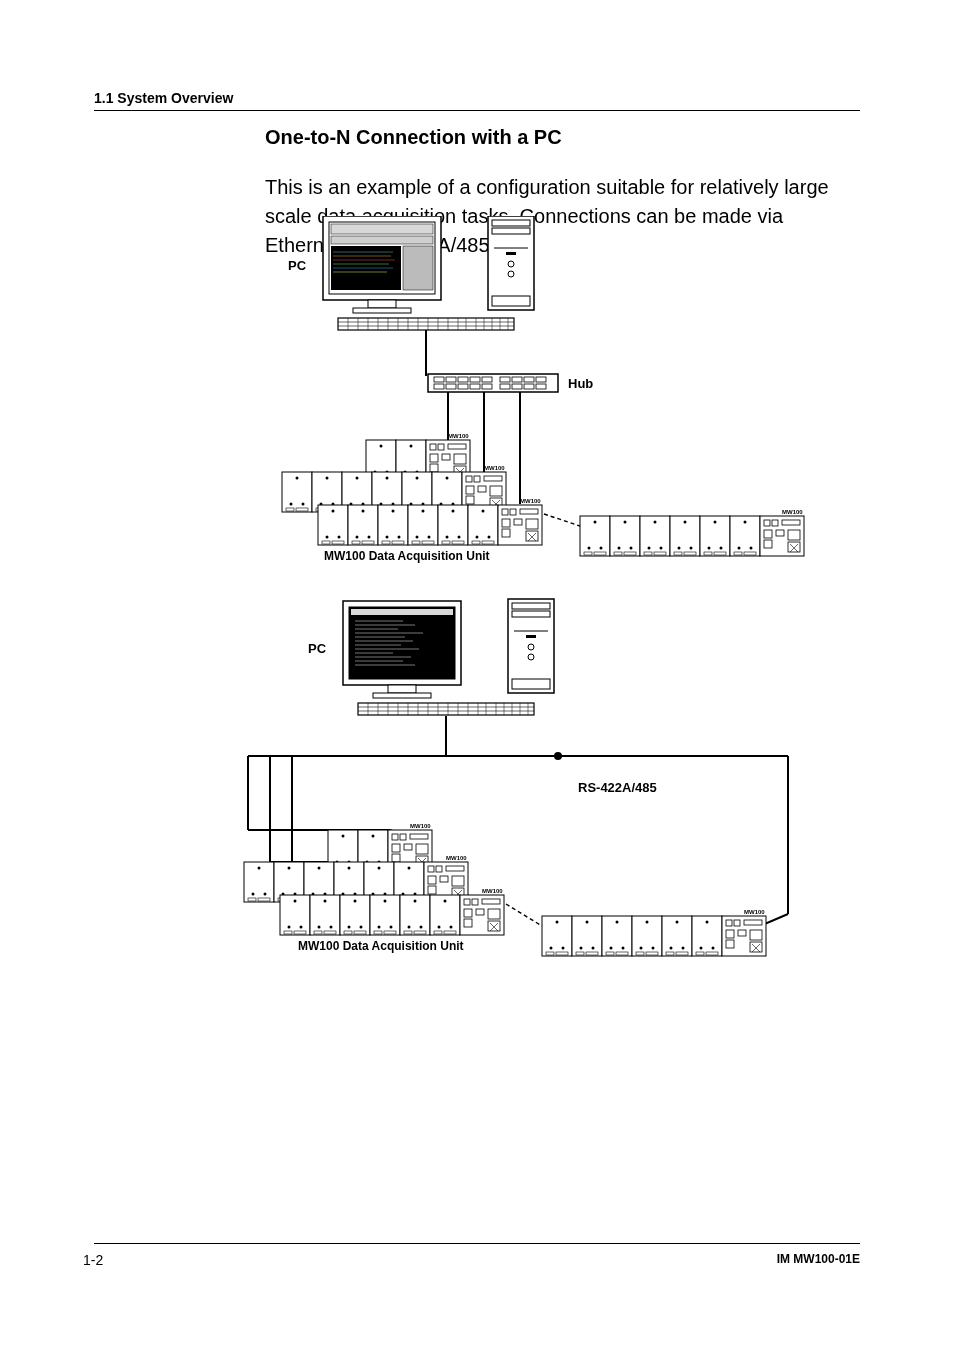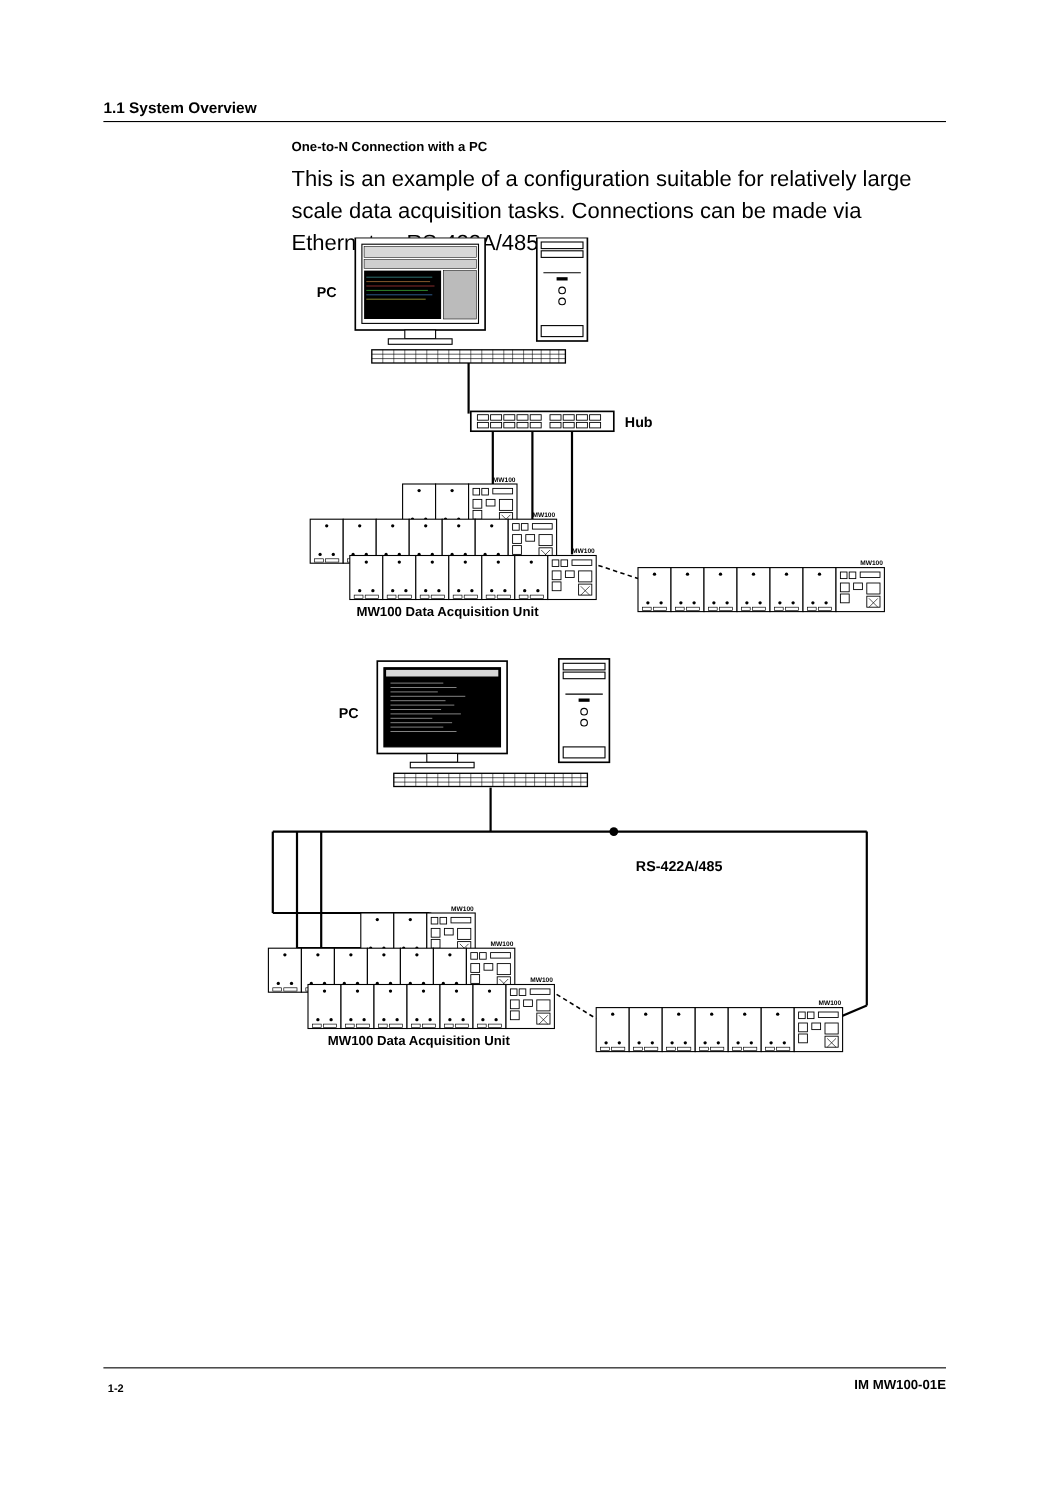--- a/index.html
+++ b/index.html
@@ -1,26 +1,26 @@
 <!DOCTYPE html>
 <html><head>
 <meta charset="utf-8">
 <style>
   * { box-sizing: border-box; margin: 0; padding: 0; }
   html, body { width: 954px; height: 1350px; background: #fff; font-family: Arial, Helvetica, sans-serif; color: #000; }
   .page { position: relative; width: 954px; height: 1350px; border-radius: 25px; }
   .header-section { position: absolute; left: 94px; top: 90px; width: 766px; }
   .section-header { font-weight: bold; font-size: 14px; padding-bottom: 4px; border-bottom: 1px solid #000; }
   .content { position: absolute; left: 265px; top: 126px; width: 596px; }
-  .subheading { font-weight: bold; font-size: 12px; margin-bottom: 9px; }
+  .subheading { font-weight: bold; font-size: 20px; margin-bottom: 24px; }
   .body-text { font-size: 20px; line-height: 1.45; }
   .figure-area { position: absolute; left: 228px; top: 216px; width: 600px; height: 820px; }
   .figure-area svg { width: 100%; height: 100%; }
   .footer-rule { position: absolute; left: 94px; bottom: 106px; width: 766px; border-top: 1px solid #000; }
-  .page-number { position: absolute; left: 98px; bottom: 82px; font-weight: bold; font-size: 10px; }
+  .page-number { position: absolute; left: 83px; bottom: 82px; font-weight: normal; font-size: 14px; }
   .doc-id { position: absolute; right: 94px; bottom: 84px; font-weight: bold; font-size: 12px; }
 </style>
 </head>
 <body>
 
 <div class="page">
   <div class="header-section">
     <div class="section-header">1.1  System Overview</div>
   </div>
 

